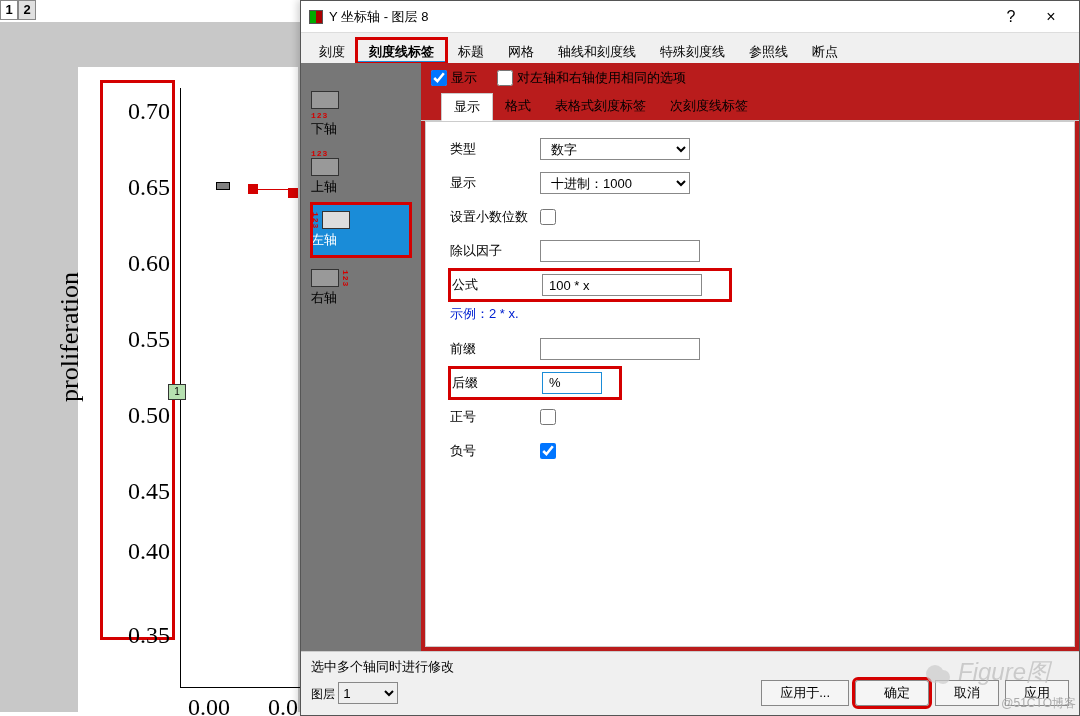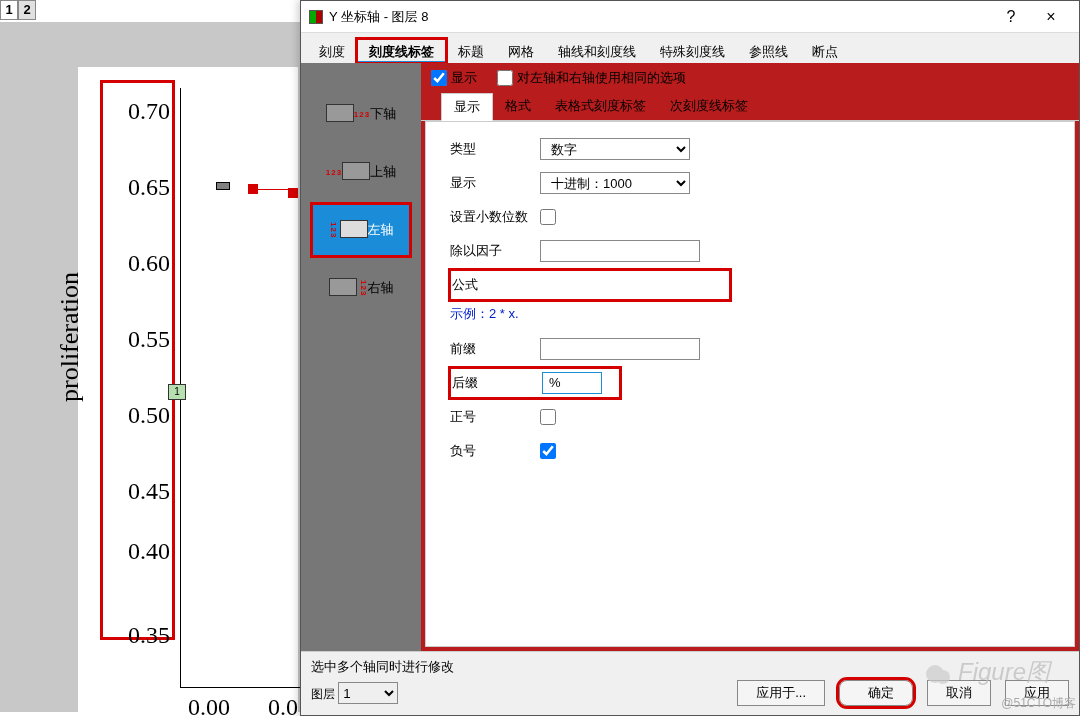--- a/index.html
+++ b/index.html
@@ -21,21 +21,21 @@
 
   .dialog { position: absolute; left: 300px; top: 0; width: 780px; height: 716px; background: #f0f0f0; border: 1px solid #555; box-shadow: -2px 0 8px rgba(0,0,0,0.2); display: flex; flex-direction: column; }
   .titlebar { height: 32px; background: #fff; display: flex; align-items: center; padding: 0 8px; border-bottom: 1px solid #ddd; }
   .titlebar-icon { width: 14px; height: 14px; border: 1px solid #555; margin-right: 6px; background: linear-gradient(90deg,#0a0 50%,#a00 50%); }
   .titlebar-text { flex: 1; font-size: 13px; }
   .titlebar-btns { display: flex; }
   .titlebar-btn { width: 40px; height: 28px; text-align: center; line-height: 28px; font-size: 16px; cursor: pointer; }
 
   .main-row { flex: 1; display: flex; min-height: 0; }
   .axis-list { width: 120px; background: #777; display: flex; flex-direction: column; align-items: center; padding-top: 24px; }
-  .axis-item { width: 100px; height: 54px; margin-bottom: 4px; display: flex; align-items: center; justify-content: center; font-size: 13px; color: #000; cursor: pointer; }
+  .axis-item { width: 100px; height: 54px; margin-bottom: 4px; display: flex; flex-direction: column; align-items: flex-start; justify-content: center; font-size: 13px; color: #000; cursor: pointer; font-family: Liberation Mono, monospace; }
   .axis-item.selected { background: #1a8cd8; color: #fff; }
   .axis-item.selected.hl { outline: 3px solid #d40000; outline-offset: -2px; }
   .axis-glyph { width: 28px; height: 18px; background: #999; border: 1px solid #333; margin-bottom: 2px; position: relative; }
   .axis-glyph.sel { background: #ddd; }
   .axis-num { font-size: 8px; color: #d40000; letter-spacing: 1px; font-weight: bold; }
   .axis-item:nth-child(3) .axis-num, .axis-item:nth-child(4) .axis-num { writing-mode: vertical-lr; }
 
   .right-pane { flex: 1; background: #b91c1c; display: flex; flex-direction: column; }
   .tabs-top { display: flex; padding: 6px 0 0 6px; height: 30px; }
   .tab-top { padding: 4px 12px; font-size: 13px; cursor: pointer; border-bottom: 2px solid transparent; }
@@ -56,23 +56,23 @@
   .form-sel, .form-inp { height: 22px; border: 1px solid #888; padding: 0 6px; font-size: 13px; background: #fff; }
   .form-sel { width: 150px; }
   .form-inp { width: 160px; }
   .chk { width: 16px; height: 16px; }
   .hint { color: #0020d0; font-size: 13px; line-height: 1.5; margin: 4px 0 10px 0; }
 
   .footer { height: 64px; border-top: 1px solid #ccc; padding: 6px 10px; background: #f0f0f0; }
   .footer-top { font-size: 13px; margin-bottom: 4px; }
   .footer-row { display: flex; align-items: center; justify-content: space-between; }
   .layer-sel { height: 22px; width: 60px; border: 1px solid #888; }
-  .btns { display: flex; gap: 14px; }
+  .btns { display: flex; gap: 6px; }
   .btn { height: 26px; padding: 0 18px; border: 1px solid #888; background: #f5f5f5; cursor: pointer; font-size: 13px; }
-  .btn.ok { outline: 3px solid #d40000; border-radius: 8px; padding-left: 28px; }
+  .btn.ok { outline: 3px solid #d40000; border-radius: 3px; padding-left: 28px; }
 
   .watermark1 { position: absolute; right: 30px; bottom: 28px; font-size: 24px; color: #bbb; font-style: italic; opacity: 0.7; }
   .watermark1 svg { vertical-align: middle; }
   .watermark2 { position: absolute; right: 4px; bottom: 4px; font-size: 12px; color: #aaa; }
 </style>
 </head>
 <body>
 
 <div class="page-tabs">
   <div class="page-tab active">1</div>
@@ -181,20 +181,21 @@
         <div class="form-row">
           <div class="form-label">设置小数位数</div>
           <input type="checkbox" class="chk" style="">
         </div>
         <div class="form-row">
           <div class="form-label">除以因子</div>
           <input class="form-inp" style="">
         </div>
         <div class="form-row hl" style="width:280px">
           <div class="form-label">公式</div>
+          <input class="form-inp" value="100 * x" style="">
         </div>
         <div class="hint">
           <span>示例：2 * x.</span><br>
         </div>
         <div class="form-row">
           <div class="form-label">前缀</div>
           <input class="form-inp" style="">
         </div>
         <div class="form-row hl" style="width:170px">
           <div class="form-label">后缀</div>

